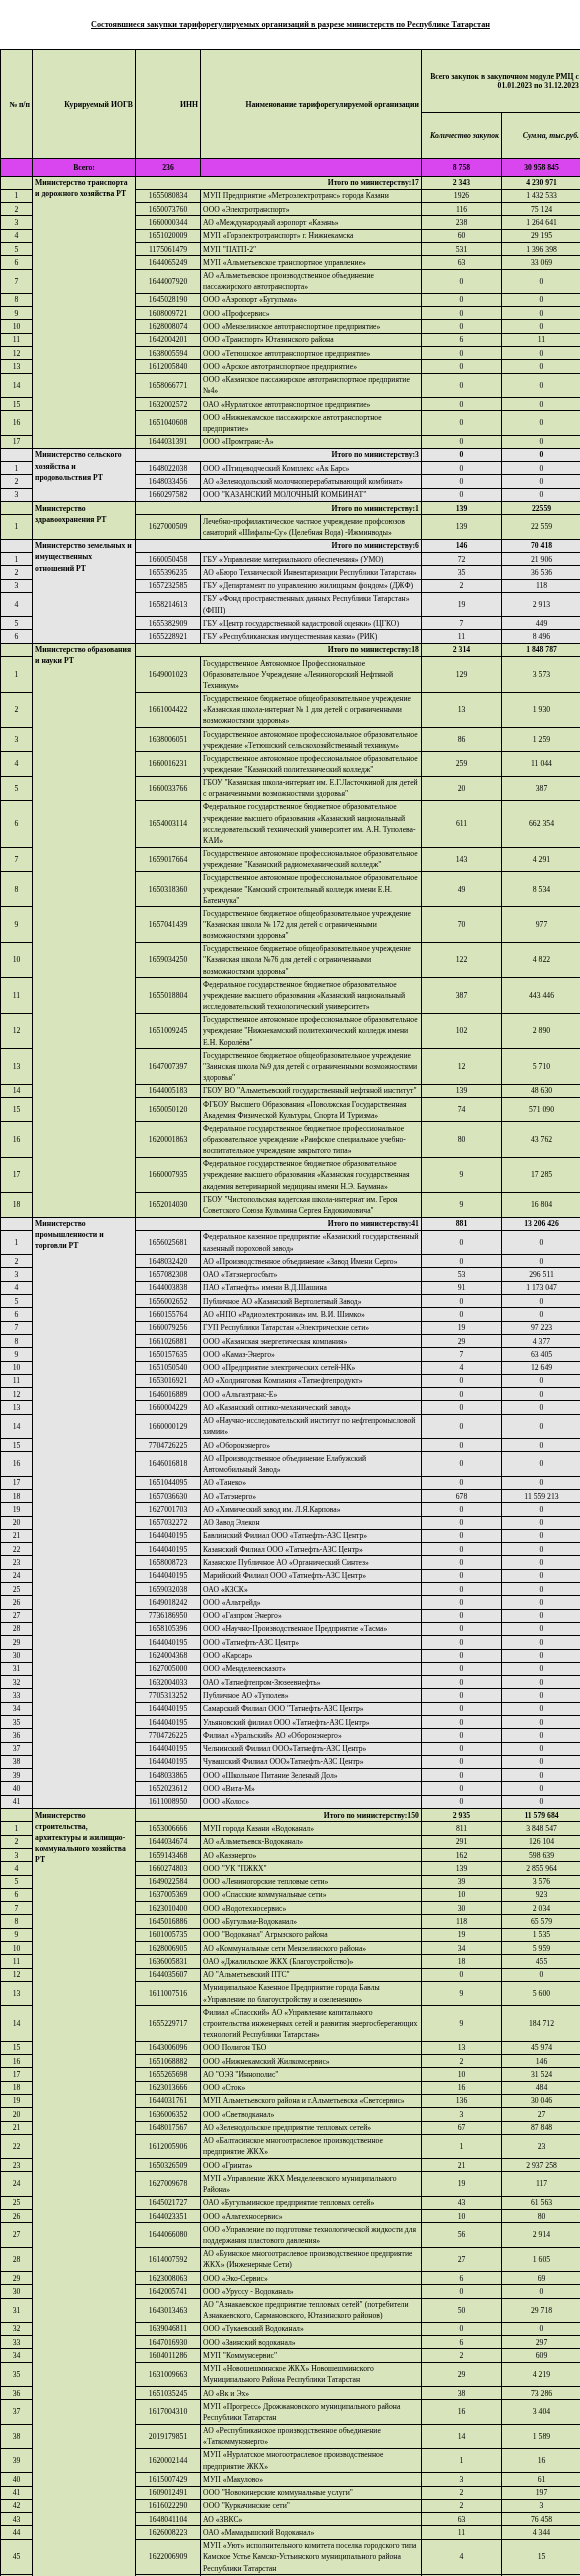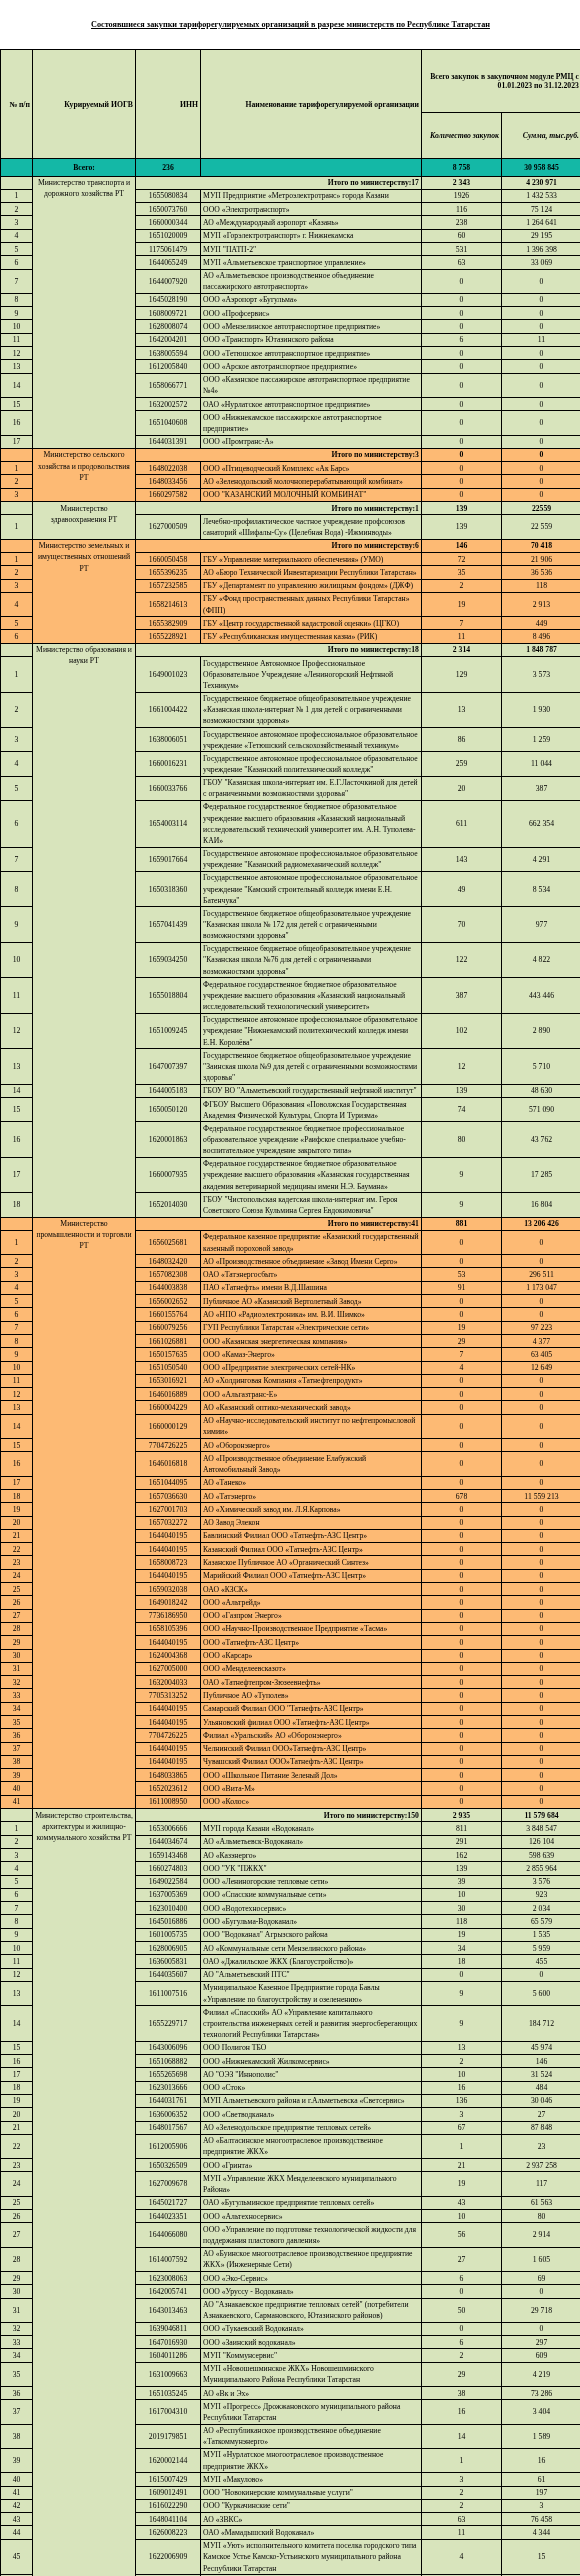--- a/index.html
+++ b/index.html
@@ -11,23 +11,23 @@
   th, td { border:0.5px solid #000; font-size:7.7px; padding:0.5px 2.1px; vertical-align:middle;
            overflow:hidden; word-wrap:break-word; }
   thead th { background:#d8e4bc; font-weight:bold; text-align:right; }
   thead tr.h2row th { height:44px;font-style:italic; }
   thead th.top { height:61px; }
   td { height:11.3px; line-height:1.45; }
   .c { text-align:center; }
   .b { font-weight:bold; }
   .name { text-align:left; }
   .green  { background:#d8e4bc; }
-  .blue   { background:#fdba74;margin-top:32px; }
-  .orange { background:#14b8a6; }
-  .ministry { font-weight:normal; text-align:center; vertical-align:top; }
+  .blue   { background:#e5e5e5;margin-top:32px; }
+  .orange { background:#d946ef; }
+  .ministry { font-weight:bold; text-align:left; vertical-align:top; }
   .itogo-label { font-weight:bold; text-align:right; }
   tr.sec-top td { border-top:1px solid #000; }
   tr.total-row td { border-top:1px solid #000; border-bottom:1px solid #000; height:15.5px; }
 </style>
 </head>
 <body>
 
 <div class="sheet">
   <div class="title">Состоявшиеся закупки тарифорегулируемых организаций в разрезе министерств по Республике Татарстан</div>
   <table>

